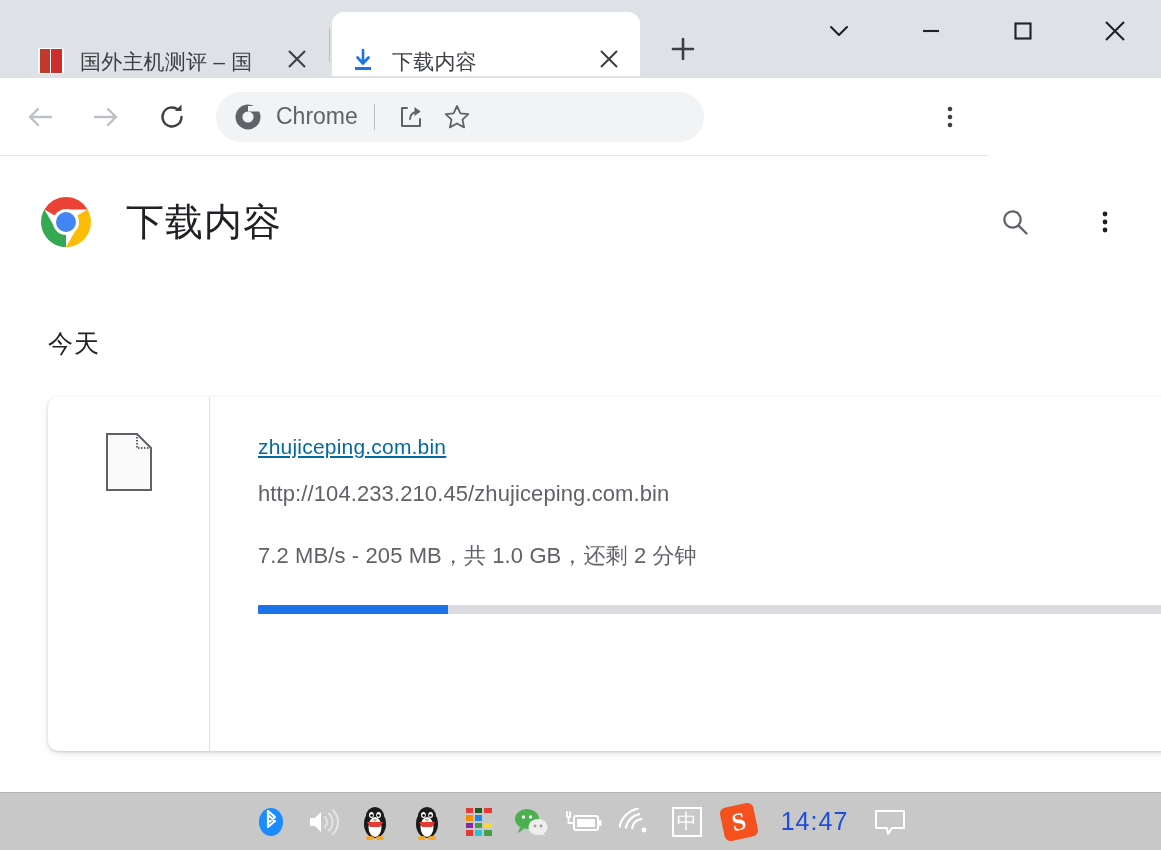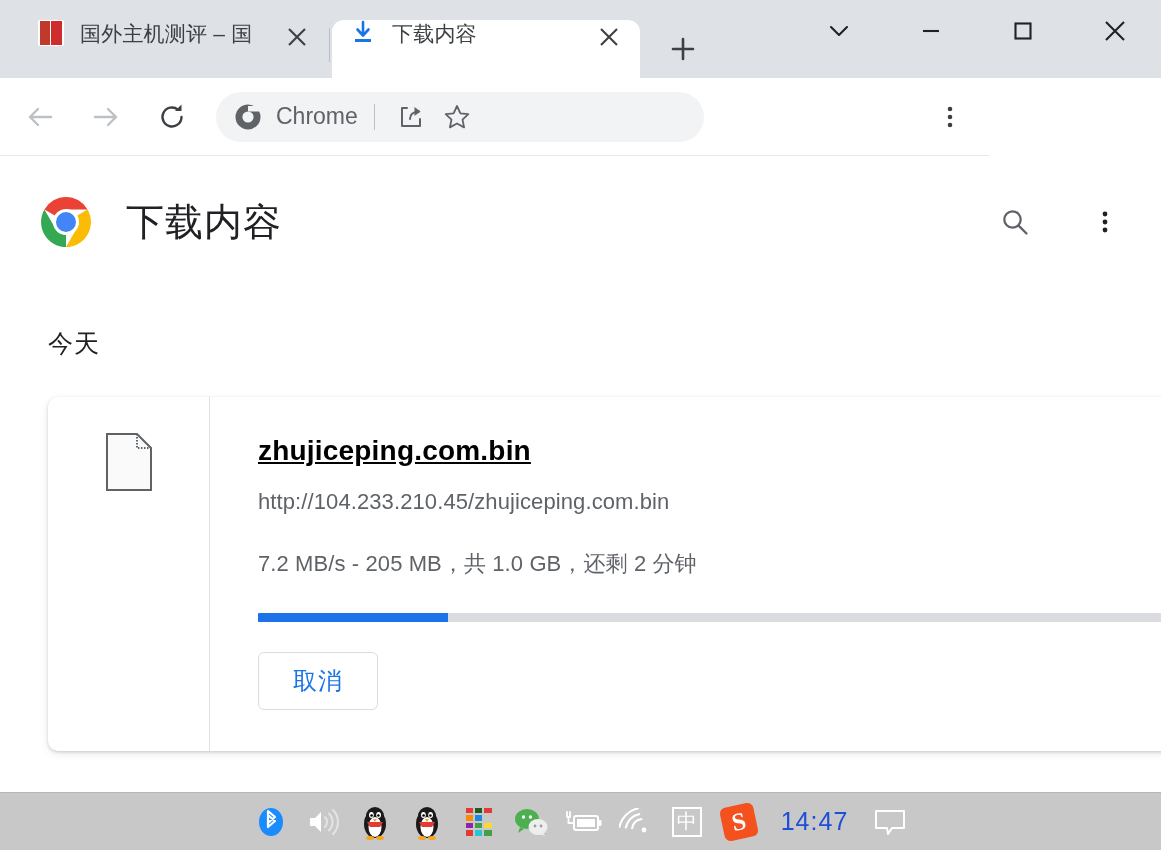--- a/index.html
+++ b/index.html
@@ -11,22 +11,22 @@
   }
   #app { position: relative; width: 1161px; height: 850px; }
 
   
   .tabstrip {
     position: absolute; top: 0; left: 0;
     width: 1161px; height: 78px;
     background: #dee1e6;
   }
   .tab {
-    position: absolute; top: 20px; height: 64px;
-    display: flex; align-items: flex-start;
+    position: absolute; top: 12px; height: 64px;
+    display: flex; align-items: flex-end;
     border-radius: 12px 12px 0 0;
   }
   .tab-inactive {
     left: 20px; width: 308px;
     background: #dee1e6;
   }
   .tab-active {
     left: 332px; width: 308px;
     background: #ffffff;
   }
@@ -214,21 +214,21 @@
   .file-icon {
     width: 46px; height: 58px;
     position: relative;
   }
   .dl-body {
     flex: 1 1 auto;
     padding: 38px 0 0 48px;
     position: relative;
   }
   .dl-filename {
-    font-size: 28px; color: #000000; font-weight: 700;
+    font-size: 21px; color: #0369a1; font-weight: 400;
     letter-spacing: .2px;
     display: inline-block;
   }
   .dl-url {
     margin-top: 22px;
     font-size: 22px; color: #5f6368;
     letter-spacing: .1px;
   }
   .dl-status {
     margin-top: 34px;
@@ -482,21 +482,20 @@
       <div class="dl-body">
         <a class="dl-filename" href="#">zhujiceping.com.bin</a>
         <div class="dl-url">http://104.233.210.45/zhujiceping.com.bin</div>
         <div class="dl-status">7.2 MB/s - 205 MB，共 1.0 GB，还剩 2 分钟</div>
 
         <div class="progress-track">
           <div class="progress-fill" id="progress-fill" style="width: 20%; background: rgb(26, 115, 232);"></div>
         </div>
 
         <div class="dl-actions">
-          <button class="dl-btn">取消</button>
         </div>
       </div>
     </div>
   </div>
 
   <div class="taskbar">
     <div class="tray">
 
       <div class="tray-item">
         <svg width="32" height="32" viewBox="0 0 32 32" aria-hidden="true">

